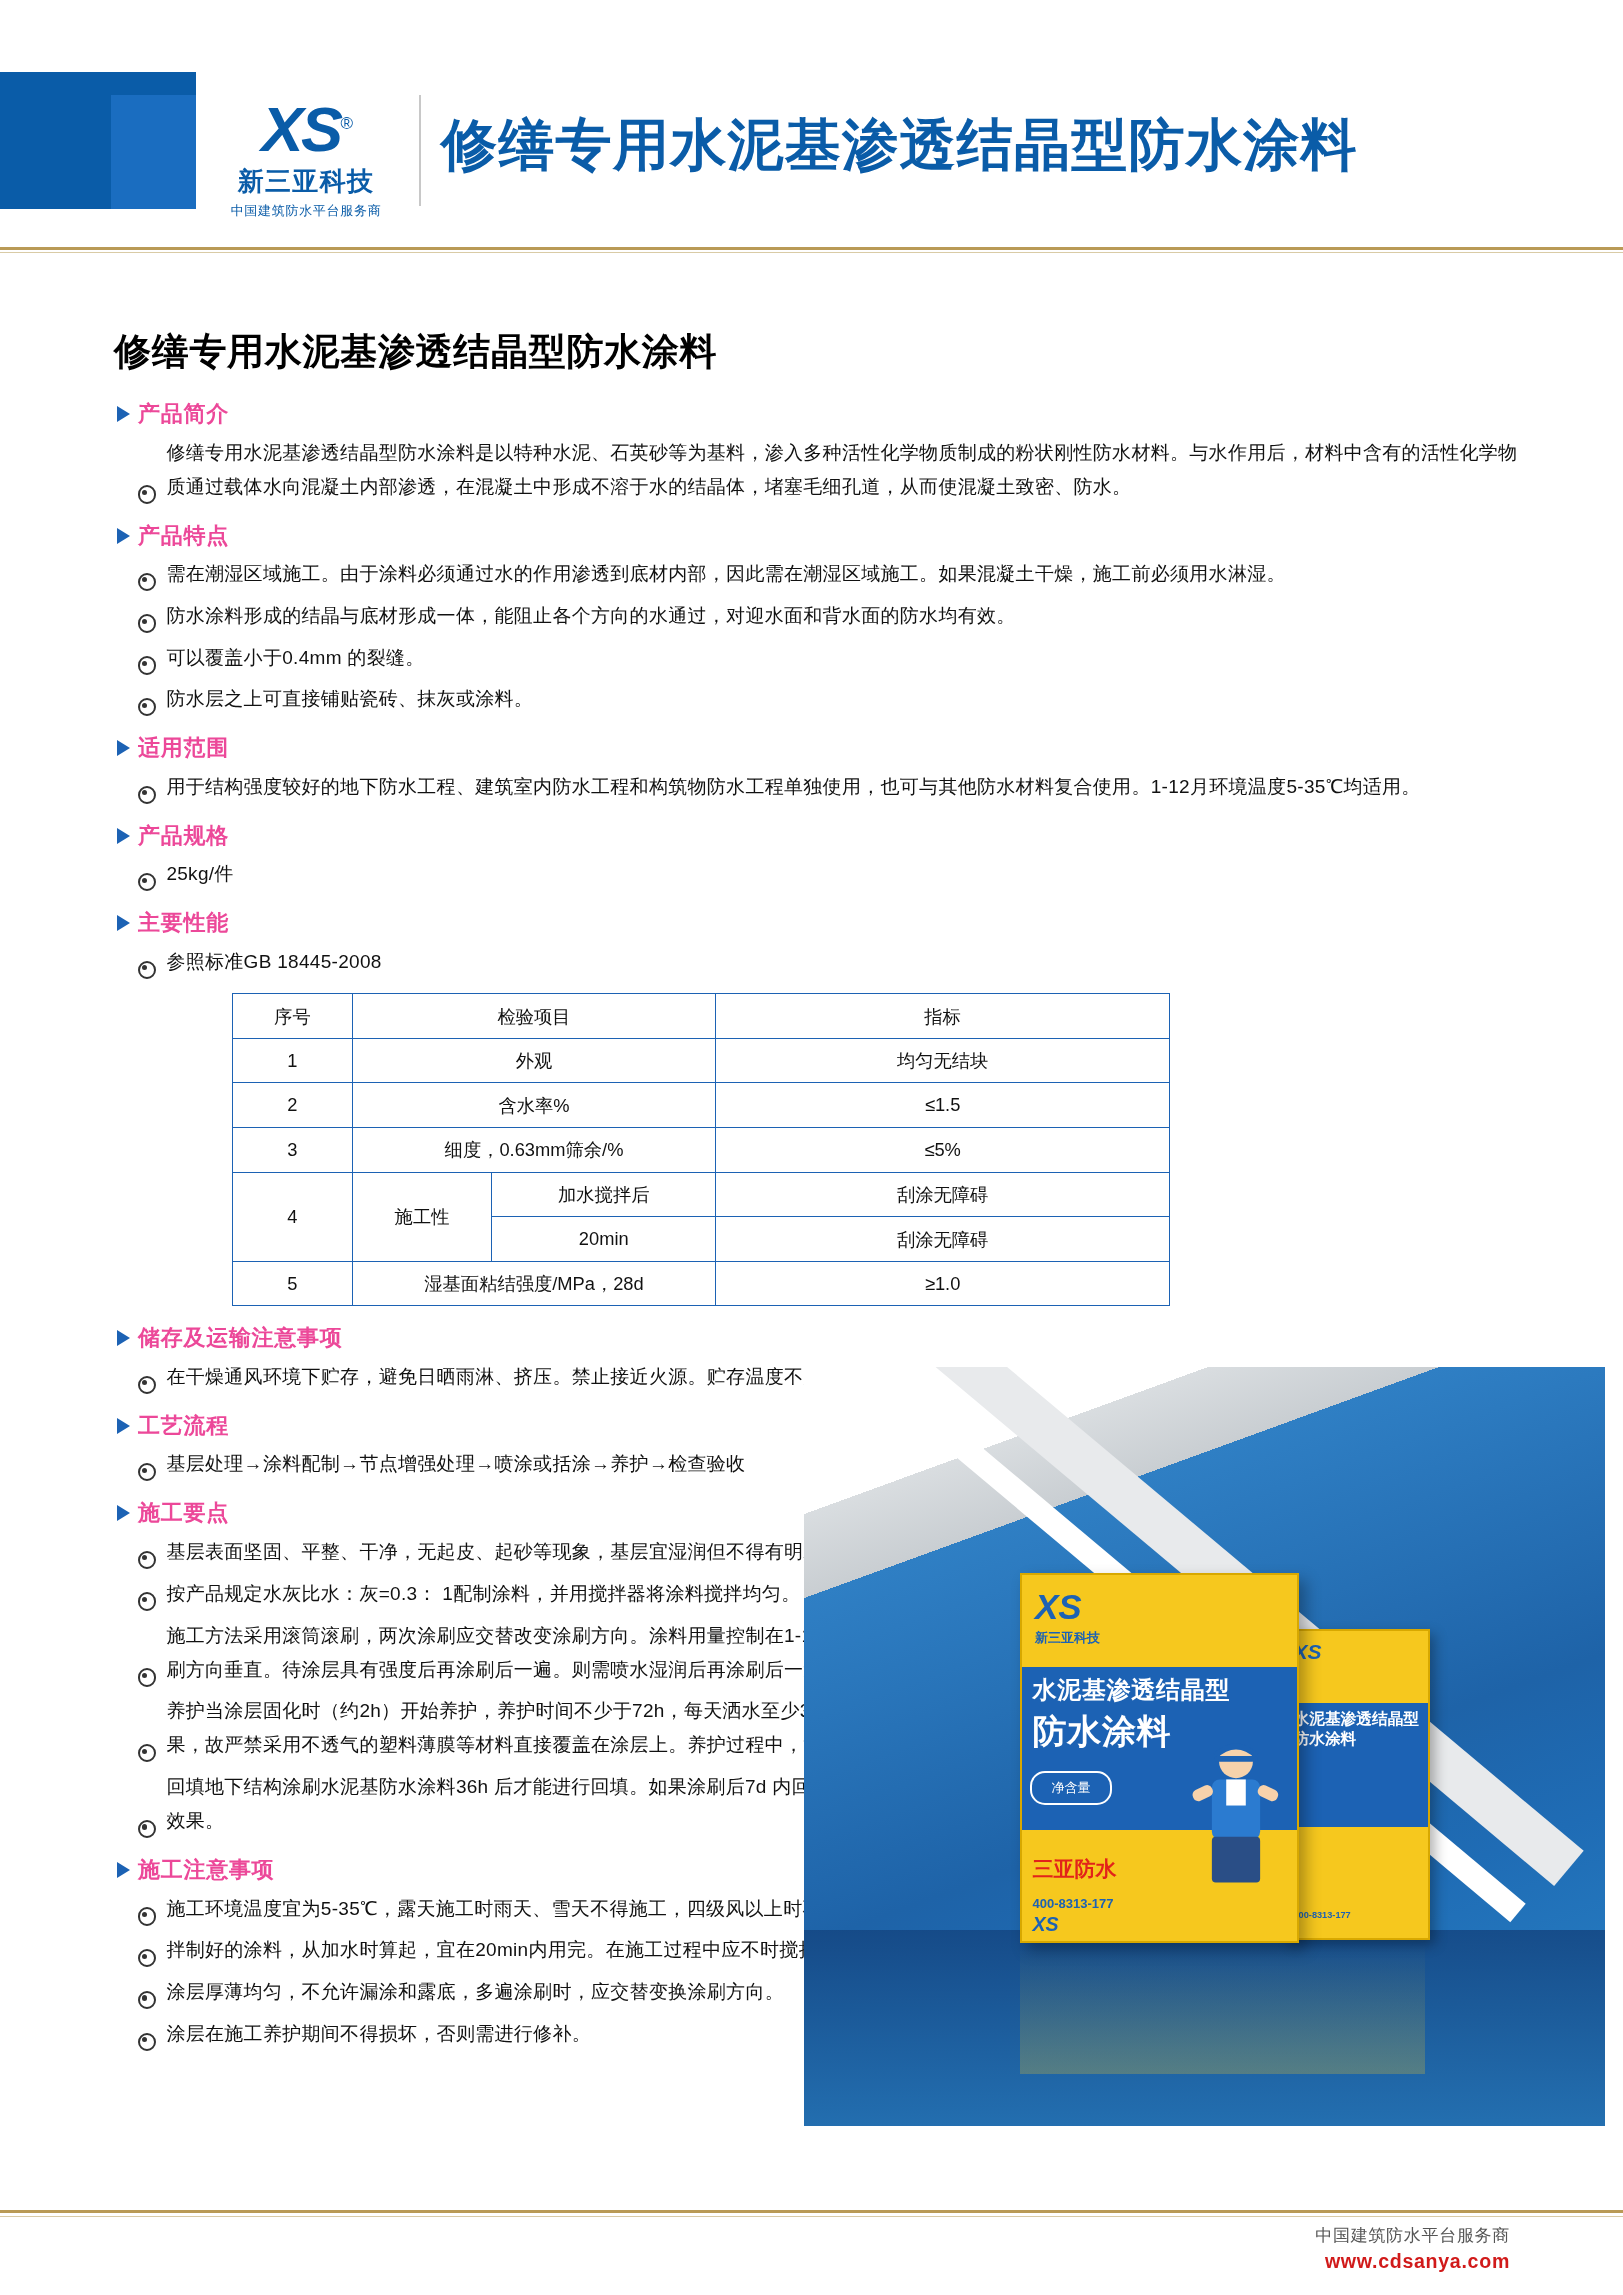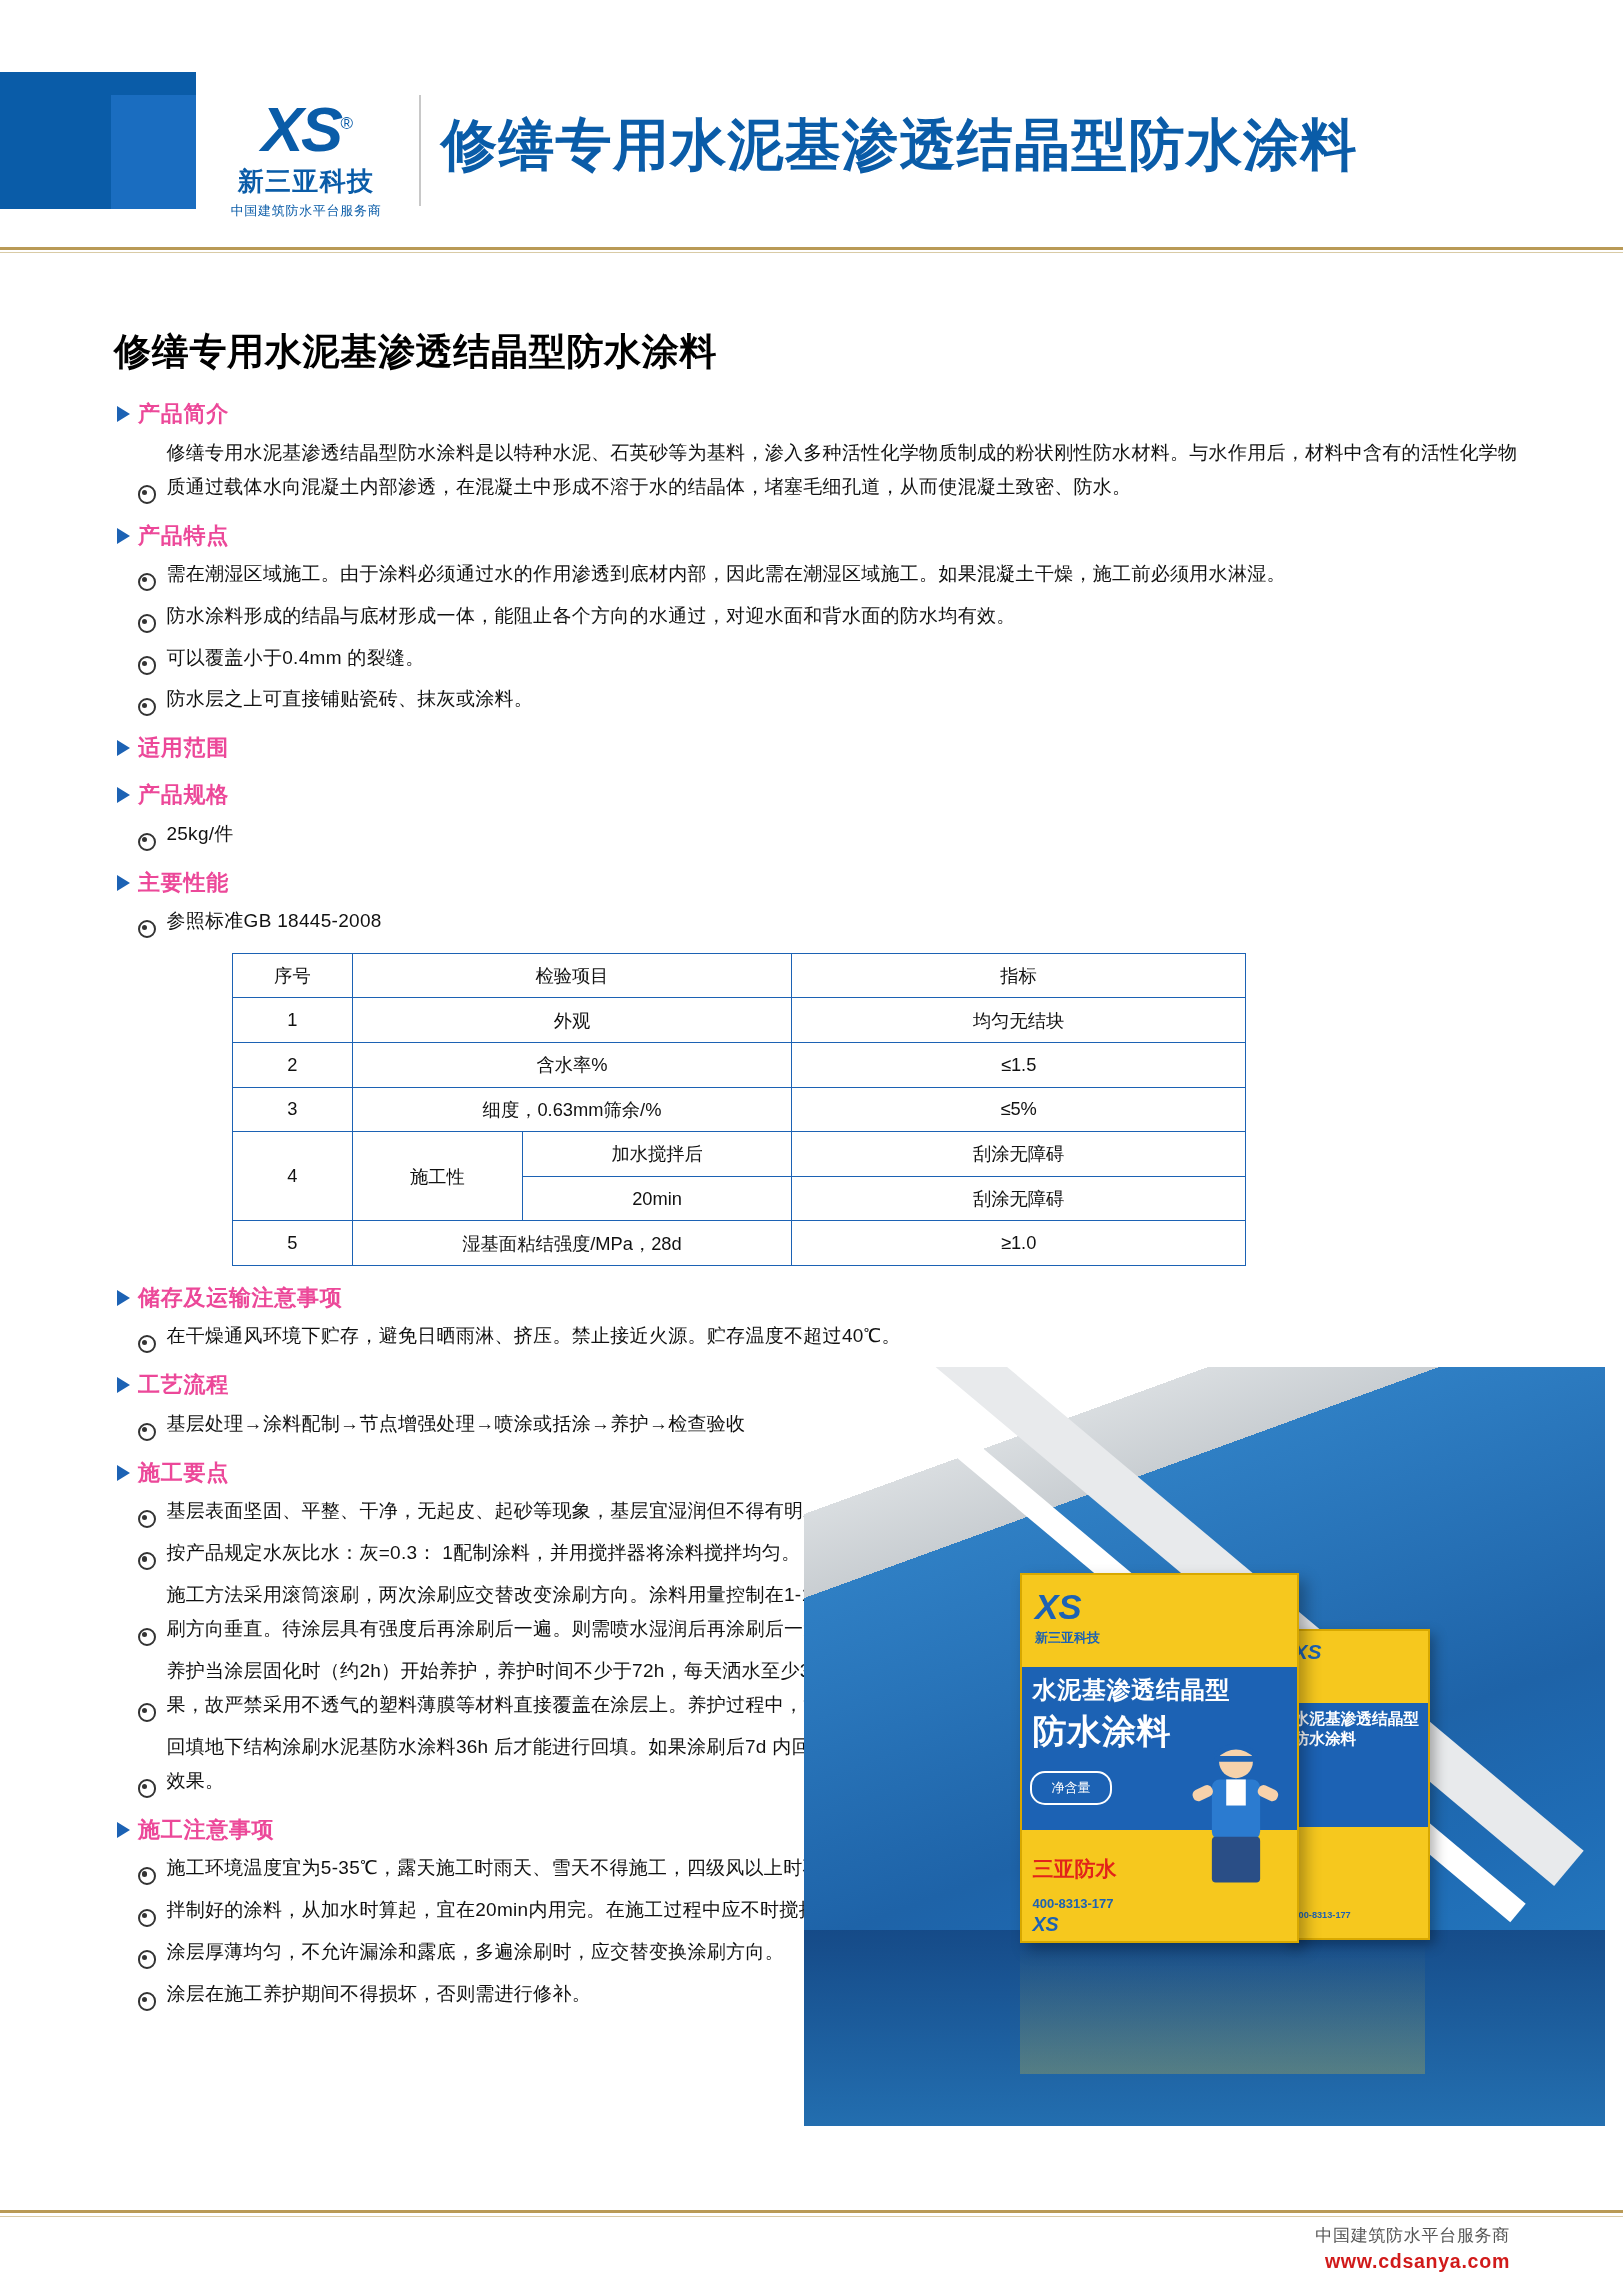--- a/index.html
+++ b/index.html
@@ -154,21 +154,21 @@
     line-height: 34px;
     color: #111111;
     flex: 1 1 auto;
     letter-spacing: 0.3px;
   }
 
   
   .spec-table {
     border-collapse: collapse;
     margin: 14.4px 0 3.9px 118px;
-    width: 1014px;
+    width: 938px;
   }
   .spec-table td, .spec-table th {
     border: 1.3px solid #1c62b4;
     text-align: center;
     font-size: 18.3px;
     color: #111;
     height: 41px;
     font-weight: normal;
     padding: 1.3px 3.9px;
   }
@@ -343,20 +343,24 @@
     </div>
   <div class="bullet-row">
       <span class="bullet-dot"></span>
       <span class="bullet-text">防水层之上可直接铺贴瓷砖、抹灰或涂料。</span>
     </div>
 
   <div class="section-head">
     <span class="tri"></span>
     <span class="section-head-text">适用范围</span>
   </div>
+  <div class="bullet-row">
+      <span class="bullet-dot"></span>
+      <span class="bullet-text">用于结构强度较好的地下防水工程、建筑室内防水工程和构筑物防水工程单独使用，也可与其他防水材料复合使用。1-12月环境温度5-35℃均适用。</span>
+    </div>
 
   <div class="section-head">
     <span class="tri"></span>
     <span class="section-head-text">产品规格</span>
   </div>
   <div class="bullet-row">
       <span class="bullet-dot"></span>
       <span class="bullet-text">25kg/件</span>
     </div>
 

